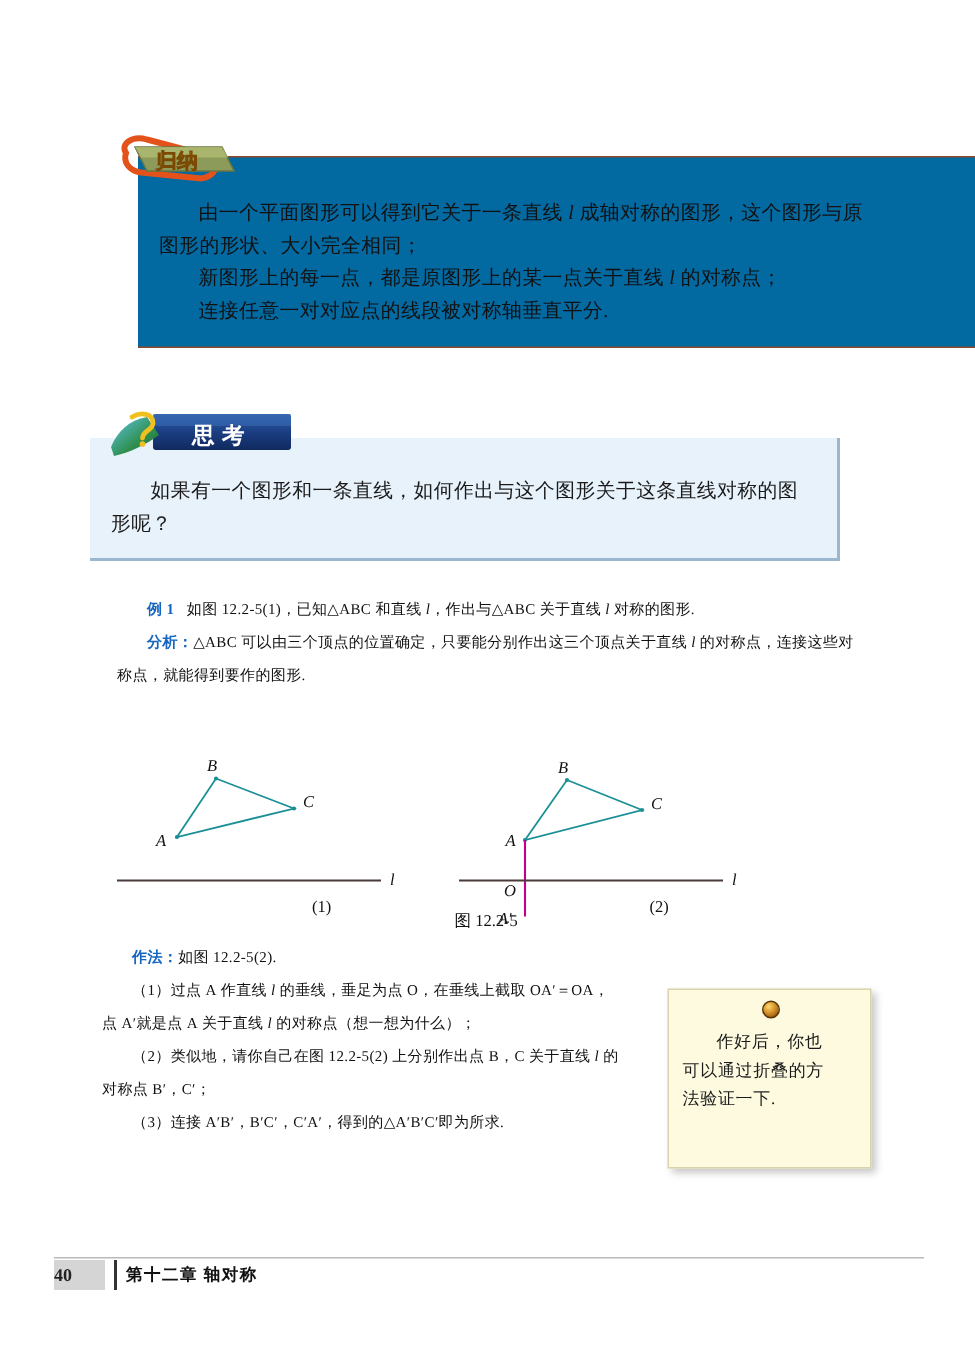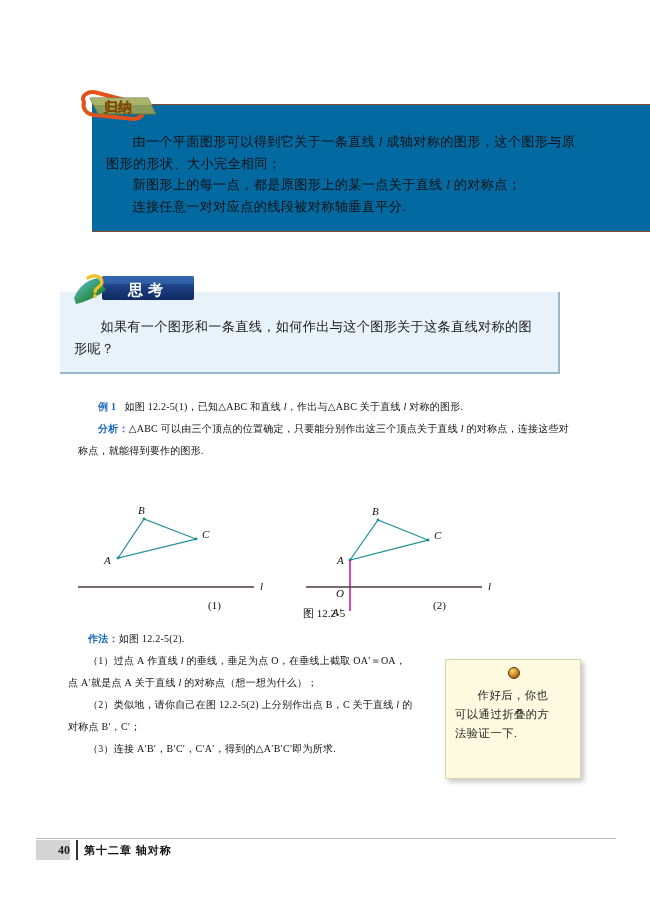--- a/index.html
+++ b/index.html
@@ -201,21 +201,21 @@
     height: 20px;
     background: #d5d5d5;
   }
   .page-num {
     position: absolute;
     left: 0;
     top: 2px;
     width: 34px;
     height: 20px;
     line-height: 20px;
-    text-align: right;
+    text-align: left;
     font-size: 12px;
     font-weight: bold;
     color: #222;
     font-family: "Liberation Serif", serif;
   }
   .footer-sep {
     position: absolute;
     left: 40px;
     top: 2px;
     width: 2px;

